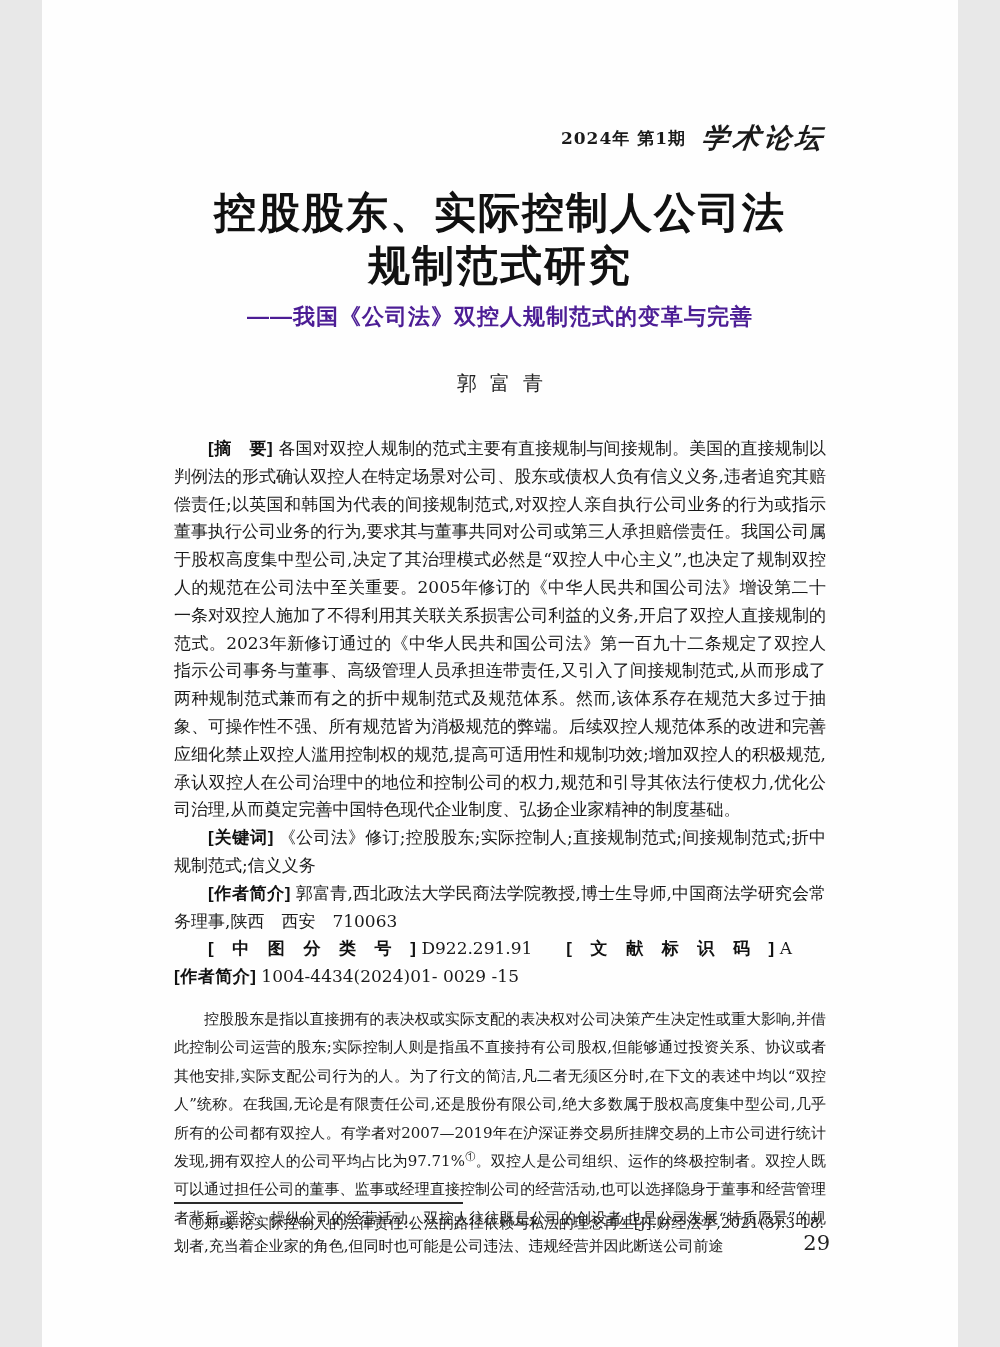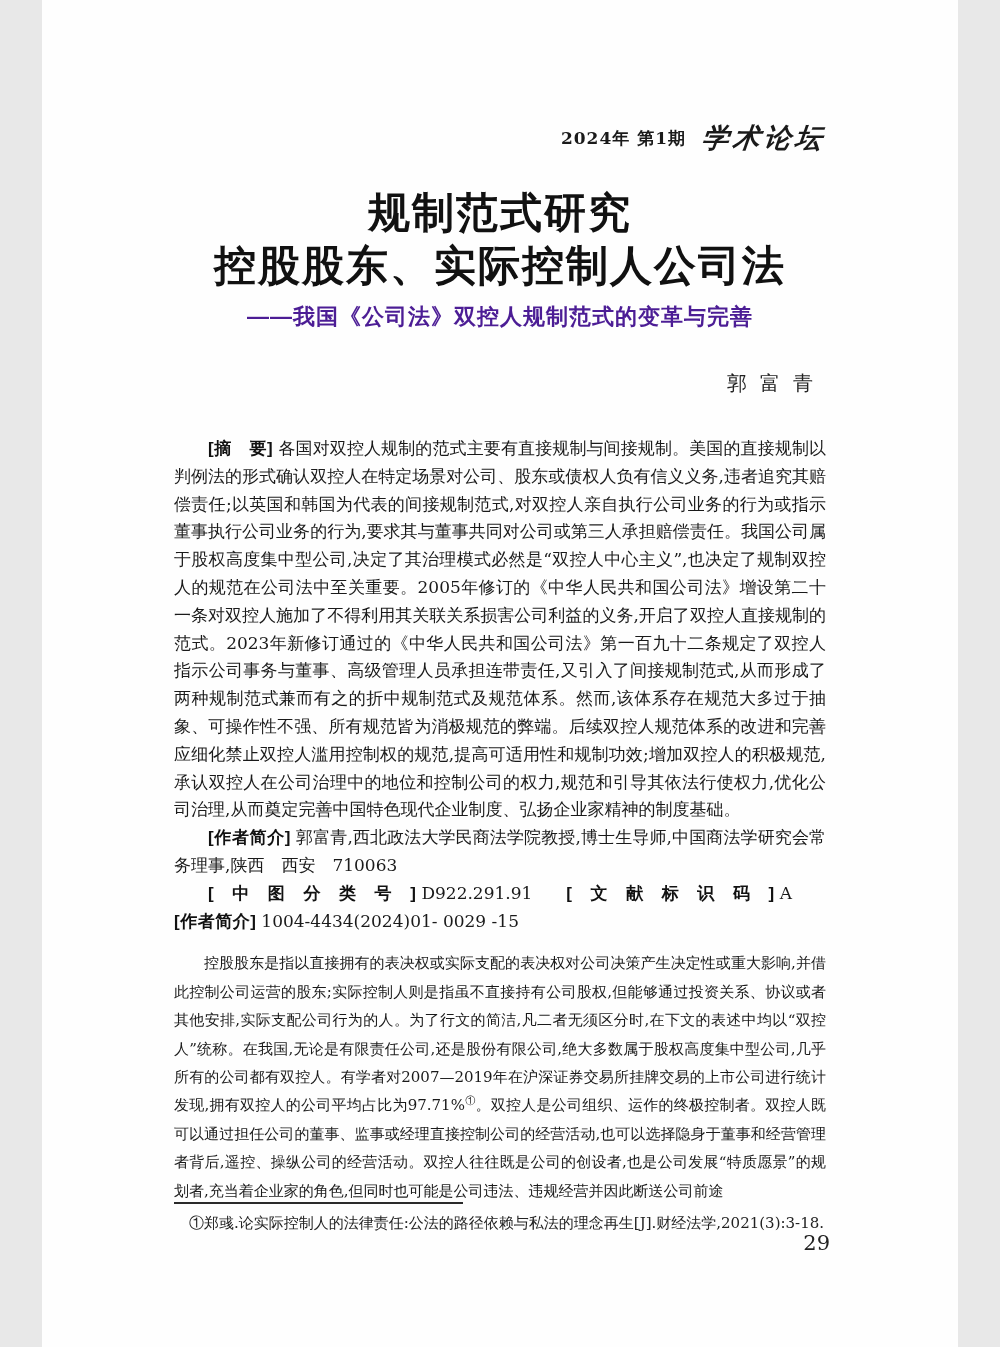--- a/index.html
+++ b/index.html
@@ -55,21 +55,21 @@
     margin:10px 0 0;
     text-align:center;
     font-family:"Liberation Sans","DejaVu Sans",sans-serif;
     font-weight:700;
     font-size:22px;
     letter-spacing:1px;
     color:#4c1d95;
   }
   .author{
     margin-top:38px;
-    text-align:right;
+    text-align:center;
     font-size:20px;
     letter-spacing:13px;
     text-indent:13px;
     color:#222;
   }
 
   
   .front-matter{
     margin-top:38px;
     font-size:17px;
@@ -132,31 +132,32 @@
 
 <div class="page">
   <div class="content">
 
     <header class="journal-header">
       <span class="issue">2024年 第1期</span>
       <span class="journal-name">学术论坛</span>
     </header>
 
     <h1 class="title">
+      <span>控股股东、实际控制人公司法</span>
       <span>规制范式研究</span>
-      <span>控股股东、实际控制人公司法</span>
     </h1>
 
     <h2 class="subtitle">——我国《公司法》双控人规制范式的变革与完善</h2>
 
     <div class="author">郭富青</div>
 
     <section class="front-matter">
       <p><span class="label">[摘　要]</span><span>各国对双控人规制的范式主要有直接规制与间接规制。美国的直接规制以判例法的形式确认双控人在特定场景对公司、股东或债权人负有信义义务,违者追究其赔偿责任;以英国和韩国为代表的间接规制范式,对双控人亲自执行公司业务的行为或指示董事执行公司业务的行为,要求其与董事共同对公司或第三人承担赔偿责任。我国公司属于股权高度集中型公司,决定了其治理模式必然是“双控人中心主义”,也决定了规制双控人的规范在公司法中至关重要。2005年修订的《中华人民共和国公司法》增设第二十一条对双控人施加了不得利用其关联关系损害公司利益的义务,开启了双控人直接规制的范式。2023年新修订通过的《中华人民共和国公司法》第一百九十二条规定了双控人指示公司事务与董事、高级管理人员承担连带责任,又引入了间接规制范式,从而形成了两种规制范式兼而有之的折中规制范式及规范体系。然而,该体系存在规范大多过于抽象、可操作性不强、所有规范皆为消极规范的弊端。后续双控人规范体系的改进和完善应细化禁止双控人滥用控制权的规范,提高可适用性和规制功效;增加双控人的积极规范,承认双控人在公司治理中的地位和控制公司的权力,规范和引导其依法行使权力,优化公司治理,从而奠定完善中国特色现代企业制度、弘扬企业家精神的制度基础。</span></p>
 
+      <p><span class="label">[关键词]</span><span>《公司法》修订;控股股东;实际控制人;直接规制范式;间接规制范式;折中规制范式;信义义务</span></p>
 
       <p><span class="label">[作者简介]</span><span>郭富青,西北政法大学民商法学院教授,博士生导师,中国商法学研究会常务理事,陕西　西安　710063</span></p>
 
       <p class="clc-line"><span class="pair"><span class="label">[中图分类号]</span><span>D922.291.91</span></span><span class="gap"></span><span class="pair"><span class="label">[文献标识码]</span><span>A</span></span><span class="gap"></span><span class="pair"><span class="label">[作者简介]</span><span>1004-4434(2024)01- 0029 -15</span></span></p>
     </section>
 
     <section class="body-text">
       <p><span>控股股东是指以直接拥有的表决权或实际支配的表决权对公司决策产生决定性或重大影响,并借此控制公司运营的股东;实际控制人则是指虽不直接持有公司股权,但能够通过投资关系、协议或者其他安排,实际支配公司行为的人。为了行文的简洁,凡二者无须区分时,在下文的表述中均以“双控人”统称。在我国,无论是有限责任公司,还是股份有限公司,绝大多数属于股权高度集中型公司,几乎所有的公司都有双控人。有学者对2007—2019年在沪深证券交易所挂牌交易的上市公司进行统计发现,拥有双控人的公司平均占比为97.71%</span><sup class="fn-ref">①</sup><span>。双控人是公司组织、运作的终极控制者。双控人既可以通过担任公司的董事、监事或经理直接控制公司的经营活动,也可以选择隐身于董事和经营管理者背后,遥控、操纵公司的经营活动。双控人往往既是公司的创设者,也是公司发展“特质愿景”的规划者,充当着企业家的角色,但同时也可能是公司违法、违规经营并因此断送公司前途</span></p>
     </section>
 

